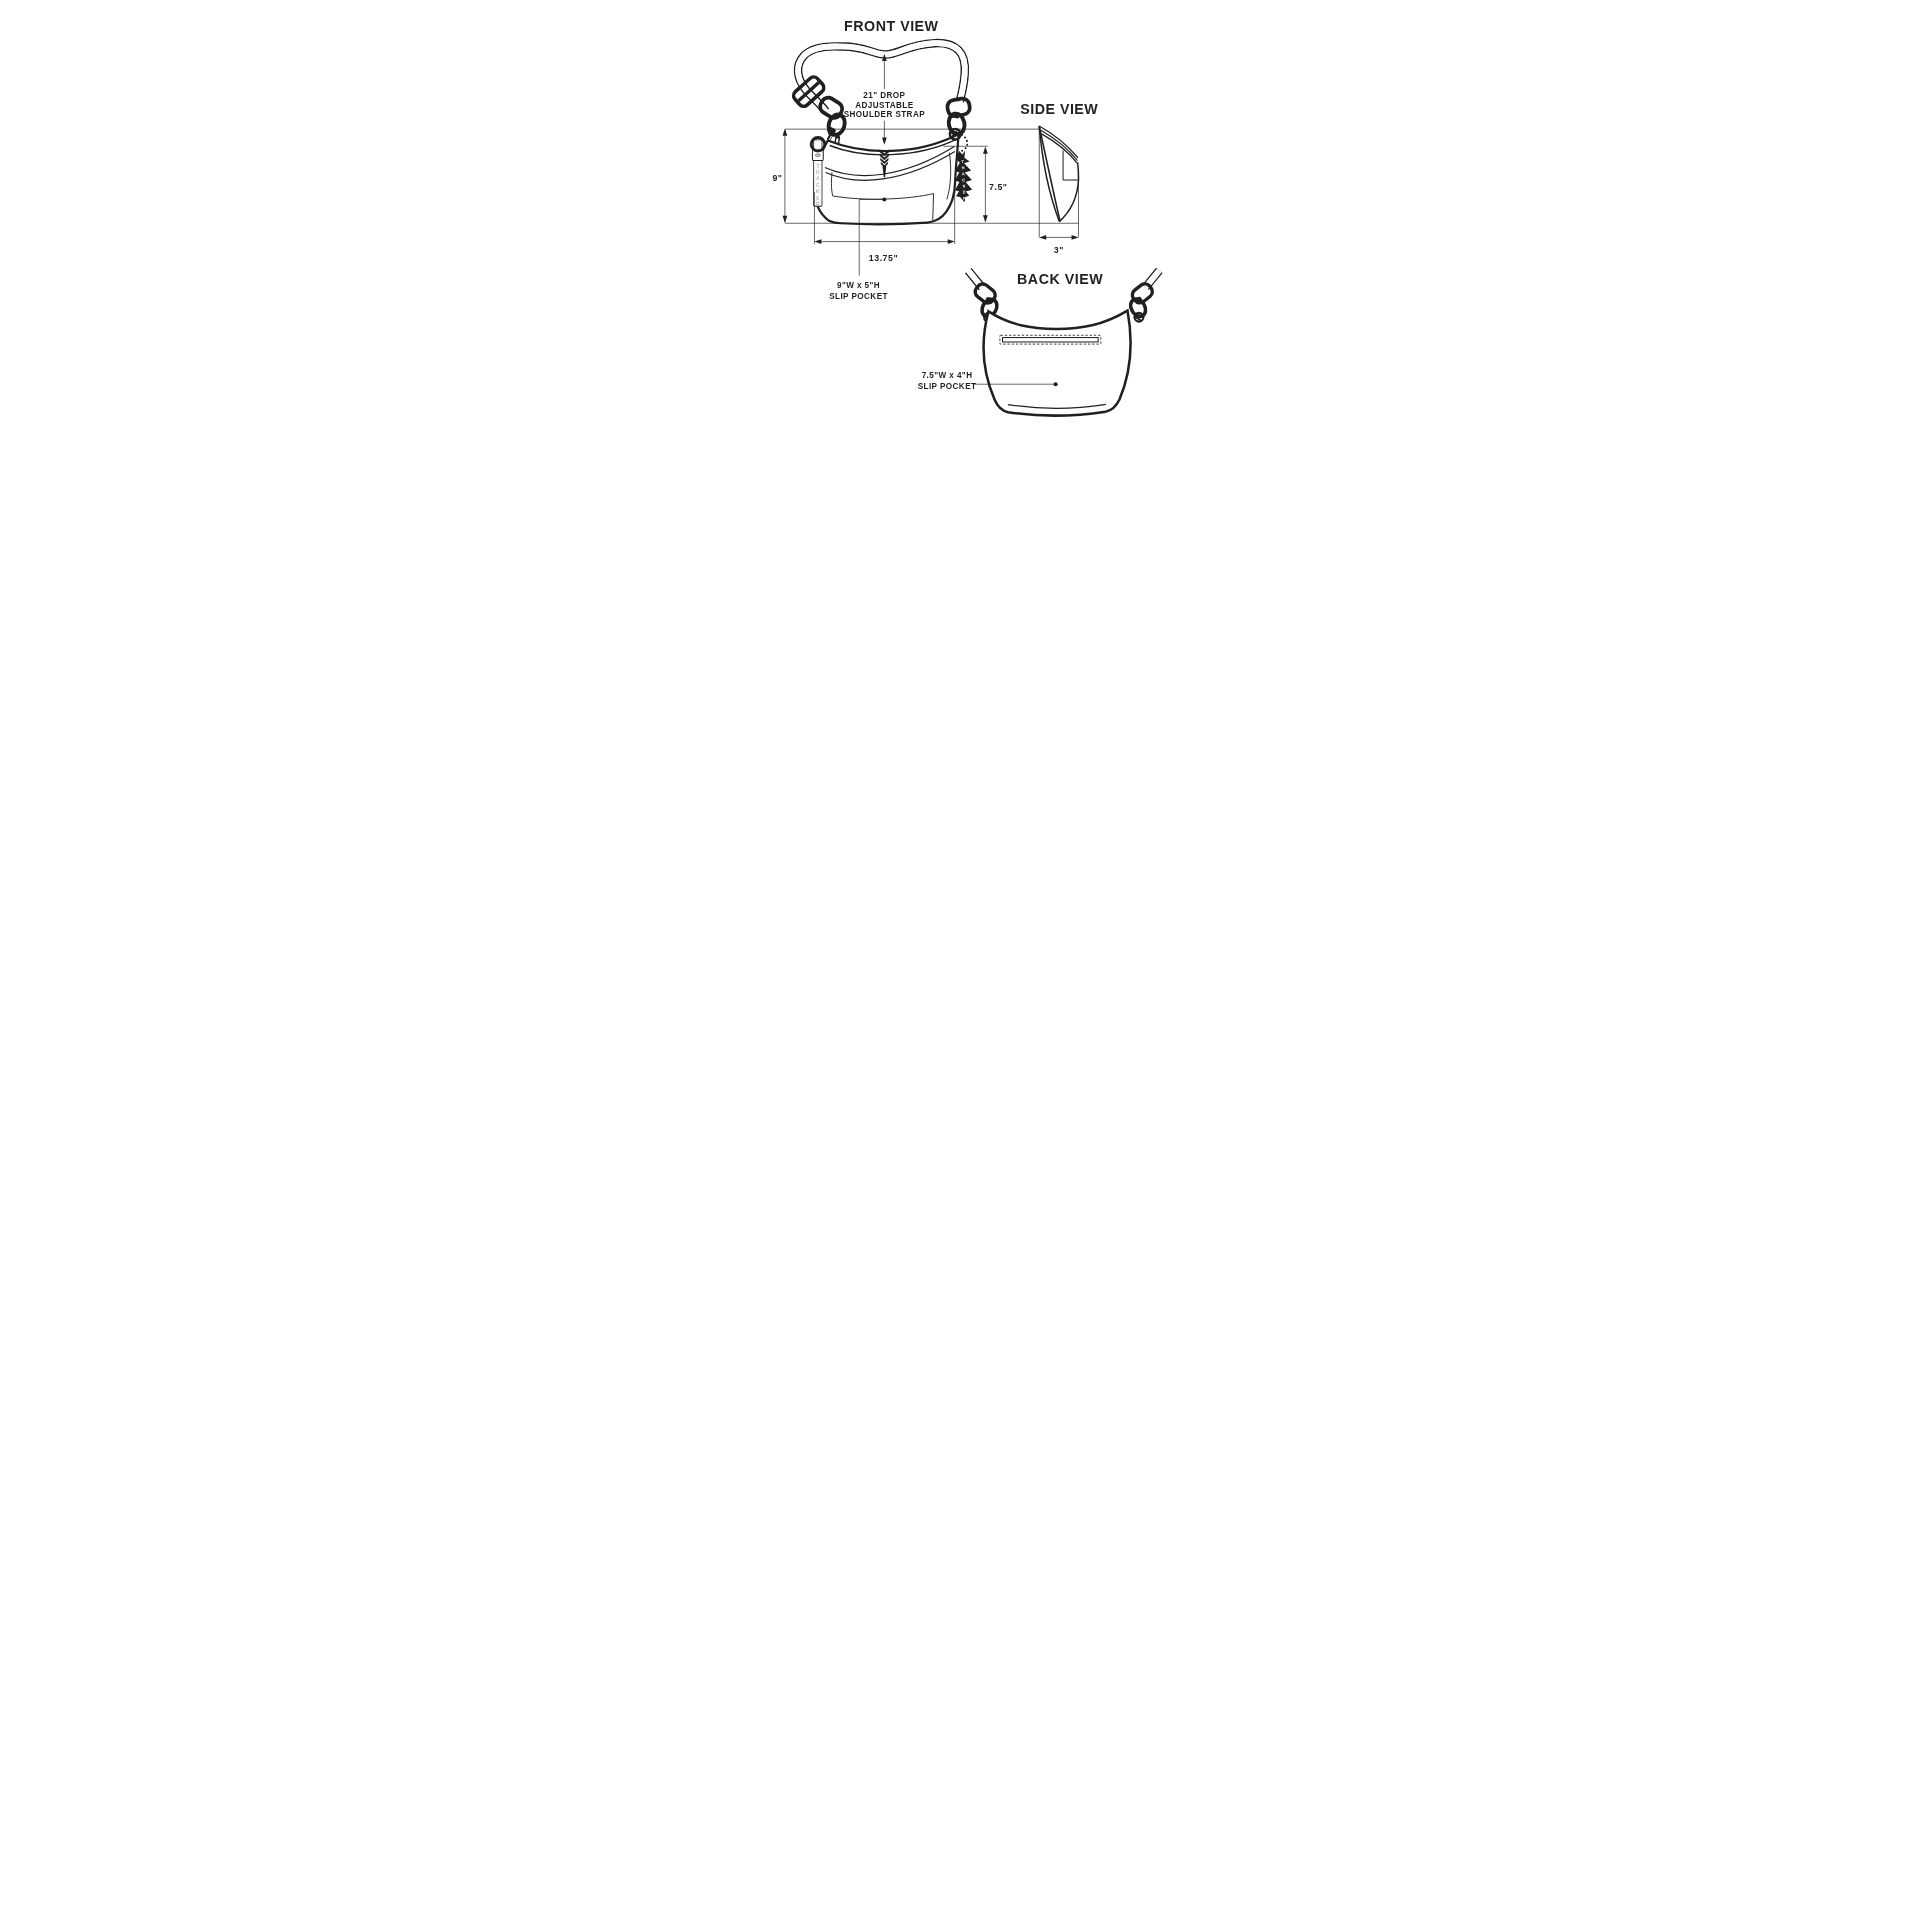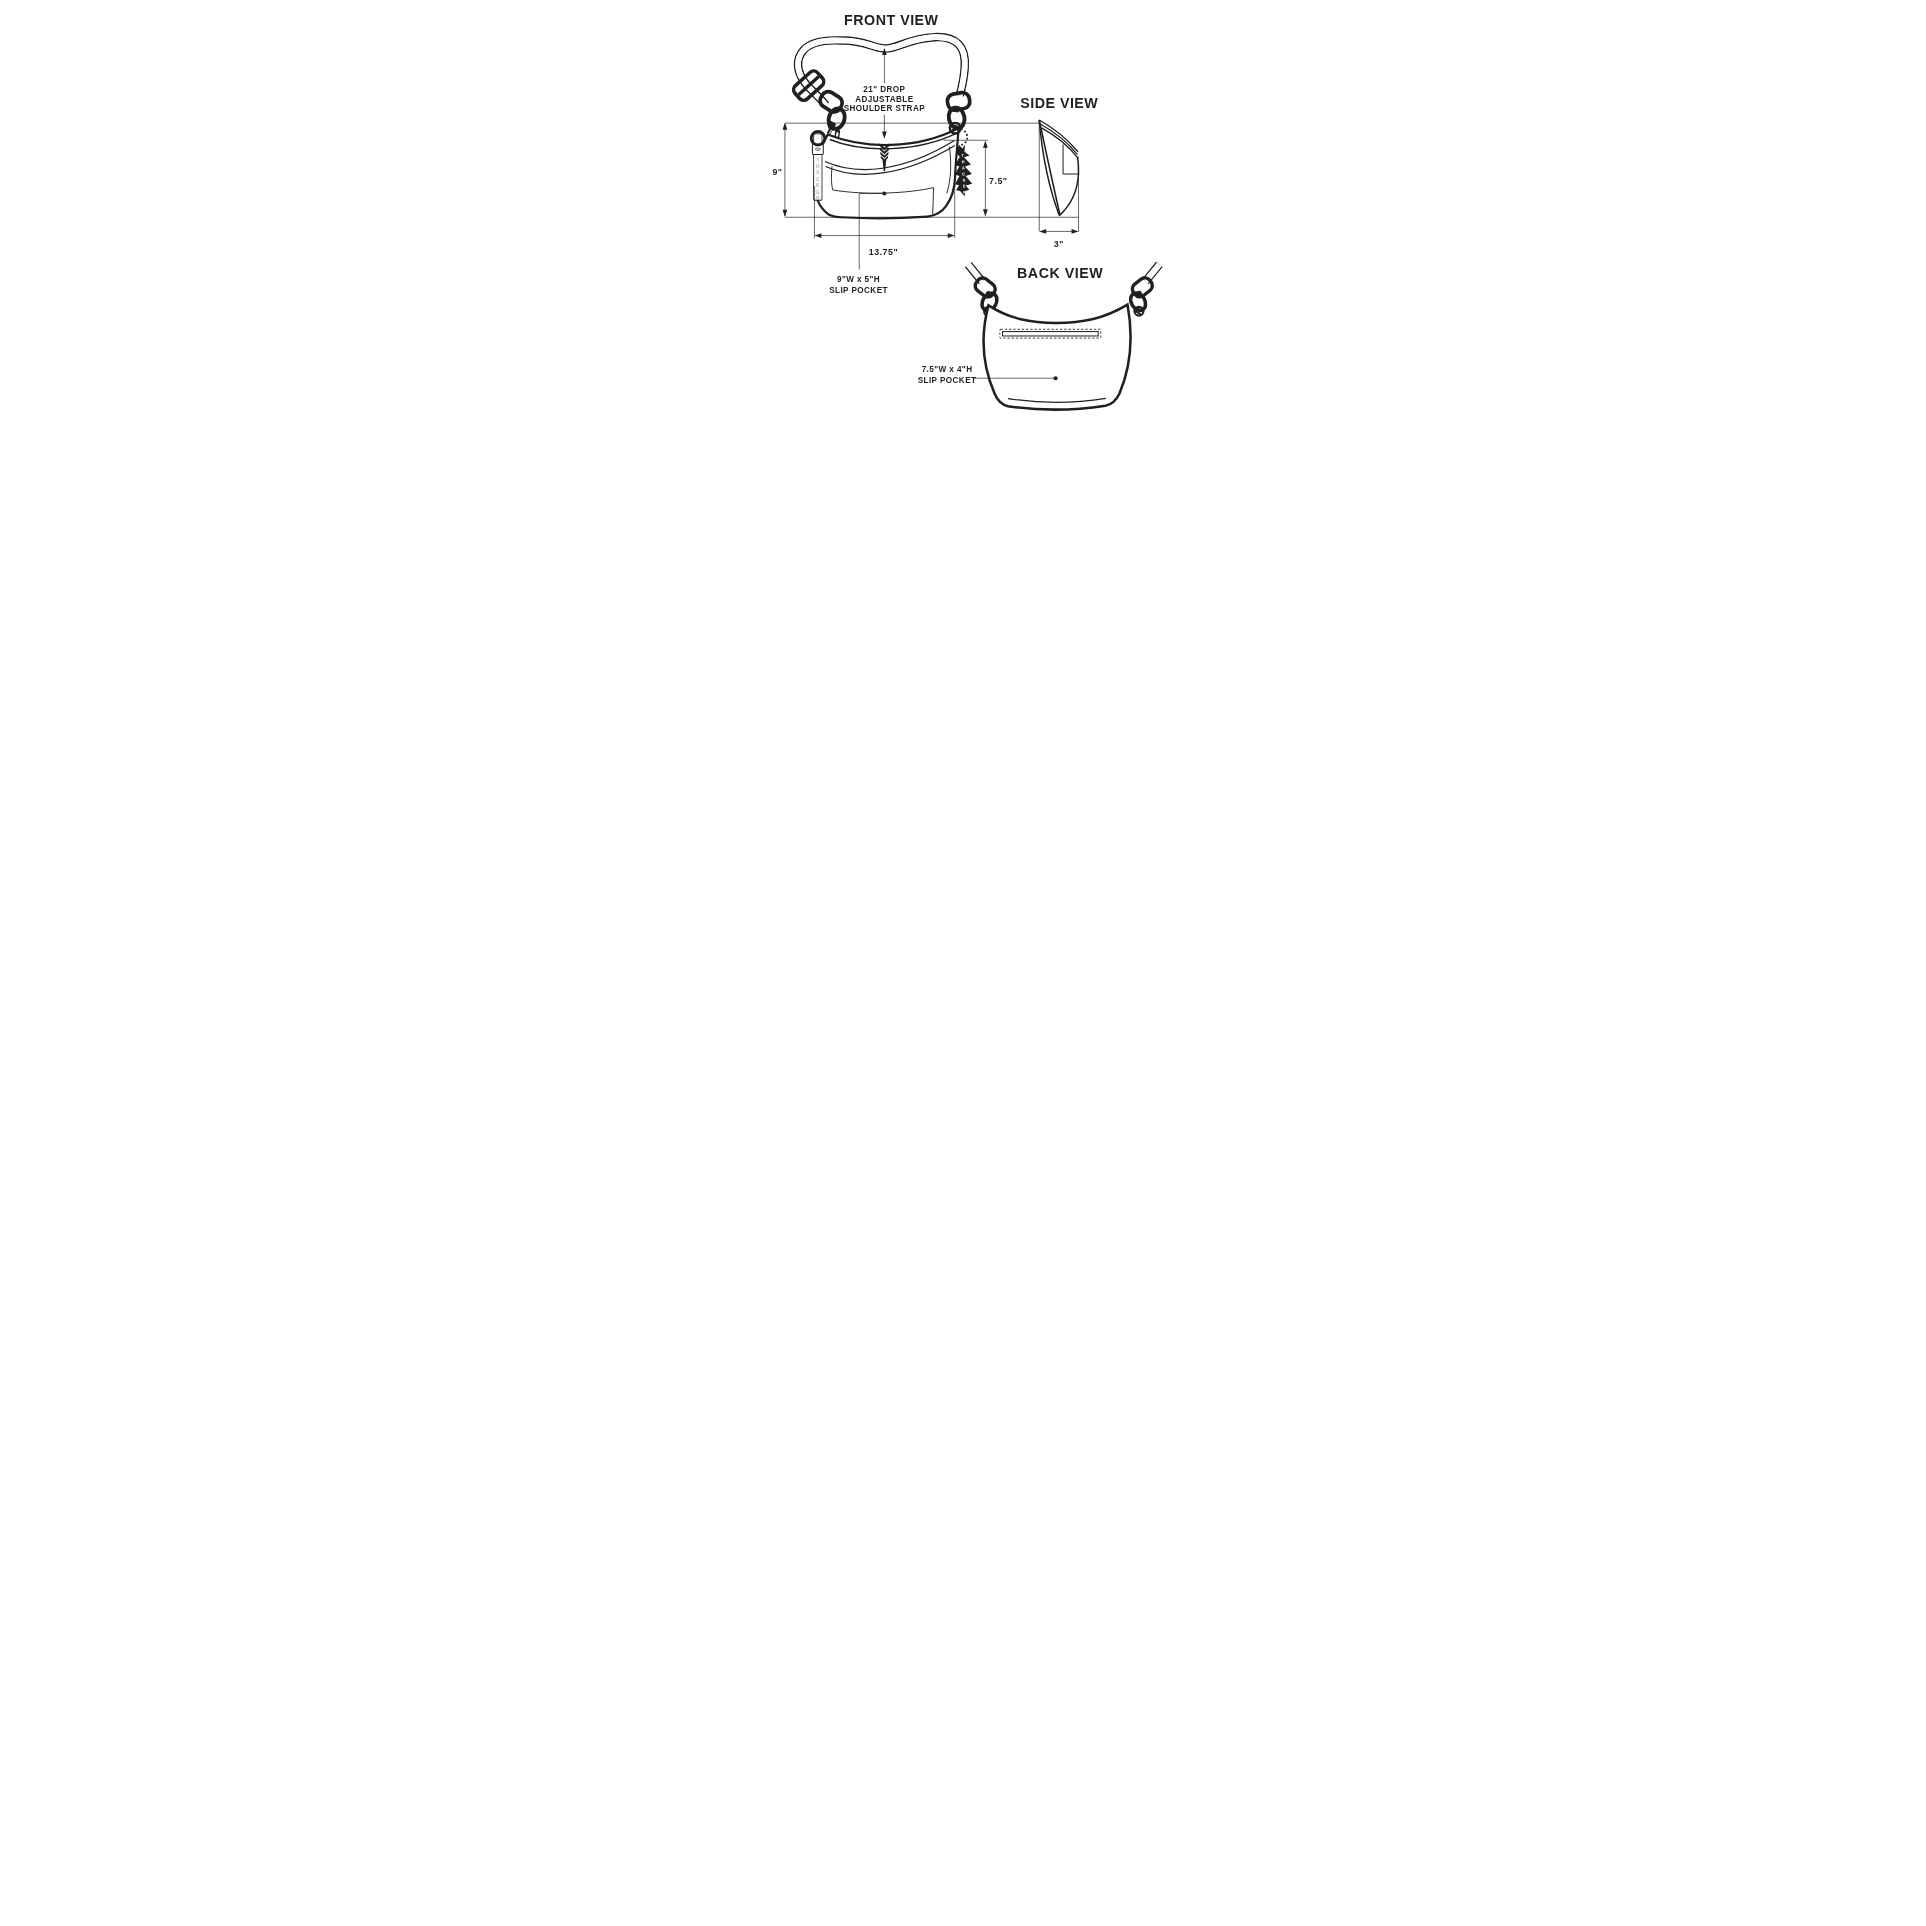--- a/index.html
+++ b/index.html
@@ -1,17 +1,17 @@
 <!DOCTYPE html>
 <html style="font-size:6.2px"><head>
 <meta charset="utf-8">
 <style>
   html,body{margin:0;padding:0;background:#ffffff;}
   body{font-family:"Liberation Sans", sans-serif;}
-  .stage{width:100%;max-width:424px;margin:0 auto;}
+  .stage{width:100%;max-width:424px;margin:6px auto;}
   svg{display:block;width:100%;height:auto;background:#ffffff;}
   .title{font-weight:bold;font-size:168px;letter-spacing:6px;fill:#221f1f;}
   .lbl{font-weight:bold;font-size:96px;letter-spacing:5px;fill:#221f1f;}
   .dim{font-weight:bold;font-size:104px;letter-spacing:6px;fill:#221f1f;}
   .tagtxt{font-weight:bold;font-size:58px;letter-spacing:2px;fill:#b5b5b5;}
   .charmtxt{font-weight:bold;font-size:46px;letter-spacing:2px;fill:#ffffff;}
   .thin{stroke:#221f1f;stroke-width:8;fill:none;}
   .outline{stroke:#221f1f;fill:#ffffff;}
   .seam{stroke:#221f1f;fill:none;}
   .arrow{fill:#221f1f;}

